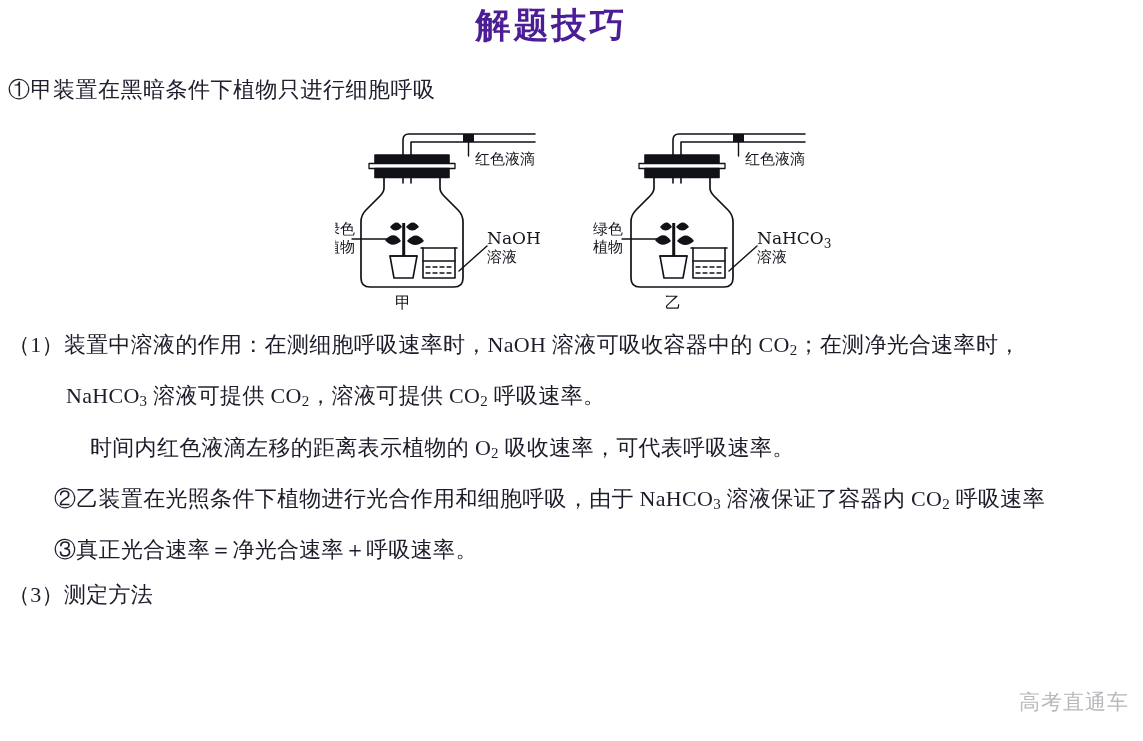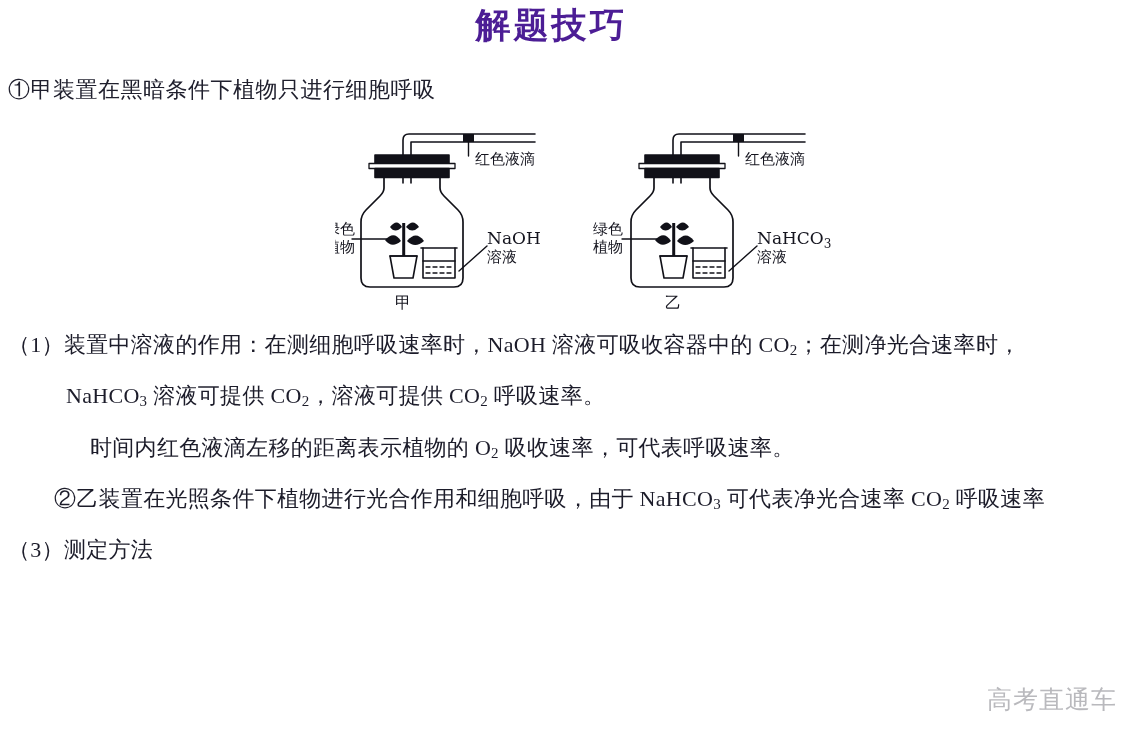--- a/index.html
+++ b/index.html
@@ -81,23 +81,23 @@
     font-size: 0.68em;
     vertical-align: -0.22em;
   }
   .lat {
     font-family: "Liberation Serif", "DejaVu Serif", serif;
   }
 
   
   .watermark {
     position: absolute;
-    right: 26px;
+    right: 14px;
     bottom: 25px;
-    font-size: 25px;
+    font-size: 21px;
     color: #b9b9bd;
     letter-spacing: 1px;
     font-family: "DejaVu Sans", "Liberation Sans", sans-serif;
   }
 </style>
 </head>
 <body>
 
 <div class="page">
 
@@ -219,22 +219,23 @@
   <div class="body-text">
 
     <div class="para"><span>（1）</span><span>装置中溶液的作用：在测细胞呼吸速率时，</span><span class="lat">NaOH</span><span> 溶液可吸收容器中的 </span><span class="lat">CO</span><sub class="lat">2</sub><span>；在测净光合速率时，</span></div>
 
     <div class="para indent1"><span class="lat">NaHCO</span><sub class="lat">3</sub><span> 溶液可提供 </span><span class="lat">CO</span><sub class="lat">2</sub><span>，溶液可提供 </span><span class="lat">CO</span><sub class="lat">2</sub><span> 呼吸速率。</span></div>
 
 
 
     <div class="para indent3"><span>时间内红色液滴左移的距离表示植物的 </span><span class="lat">O</span><sub class="lat">2</sub><span> 吸收速率，可代表呼吸速率。</span></div>
 
-    <div class="para indent2"><span>②乙装置在光照条件下植物进行光合作用和细胞呼吸，由于 </span><span class="lat">NaHCO</span><sub class="lat">3</sub><span> 可代表净光合速率 </span><span class="lat">CO</span><sub class="lat">2</sub><span> 呼吸速率</span></div>
-
-
+    <div class="para indent2"><span>②乙装置在光照条件下植物进行光合作用和细胞呼吸，由于 </span><span class="lat">NaHCO</span><sub class="lat">3</sub><span> 溶液保证了容器内 </span><span class="lat">CO</span><sub class="lat">2</sub><span> 呼吸速率</span></div>
+
+
+    <div class="para indent2">③真正光合速率＝净光合速率＋呼吸速率。</div>
 
     <div class="para"><span>（3）</span><span>测定方法</span></div>
   </div>
 
   <div class="watermark">高考直通车</div>
 
 </div>
 
 </body></html>

